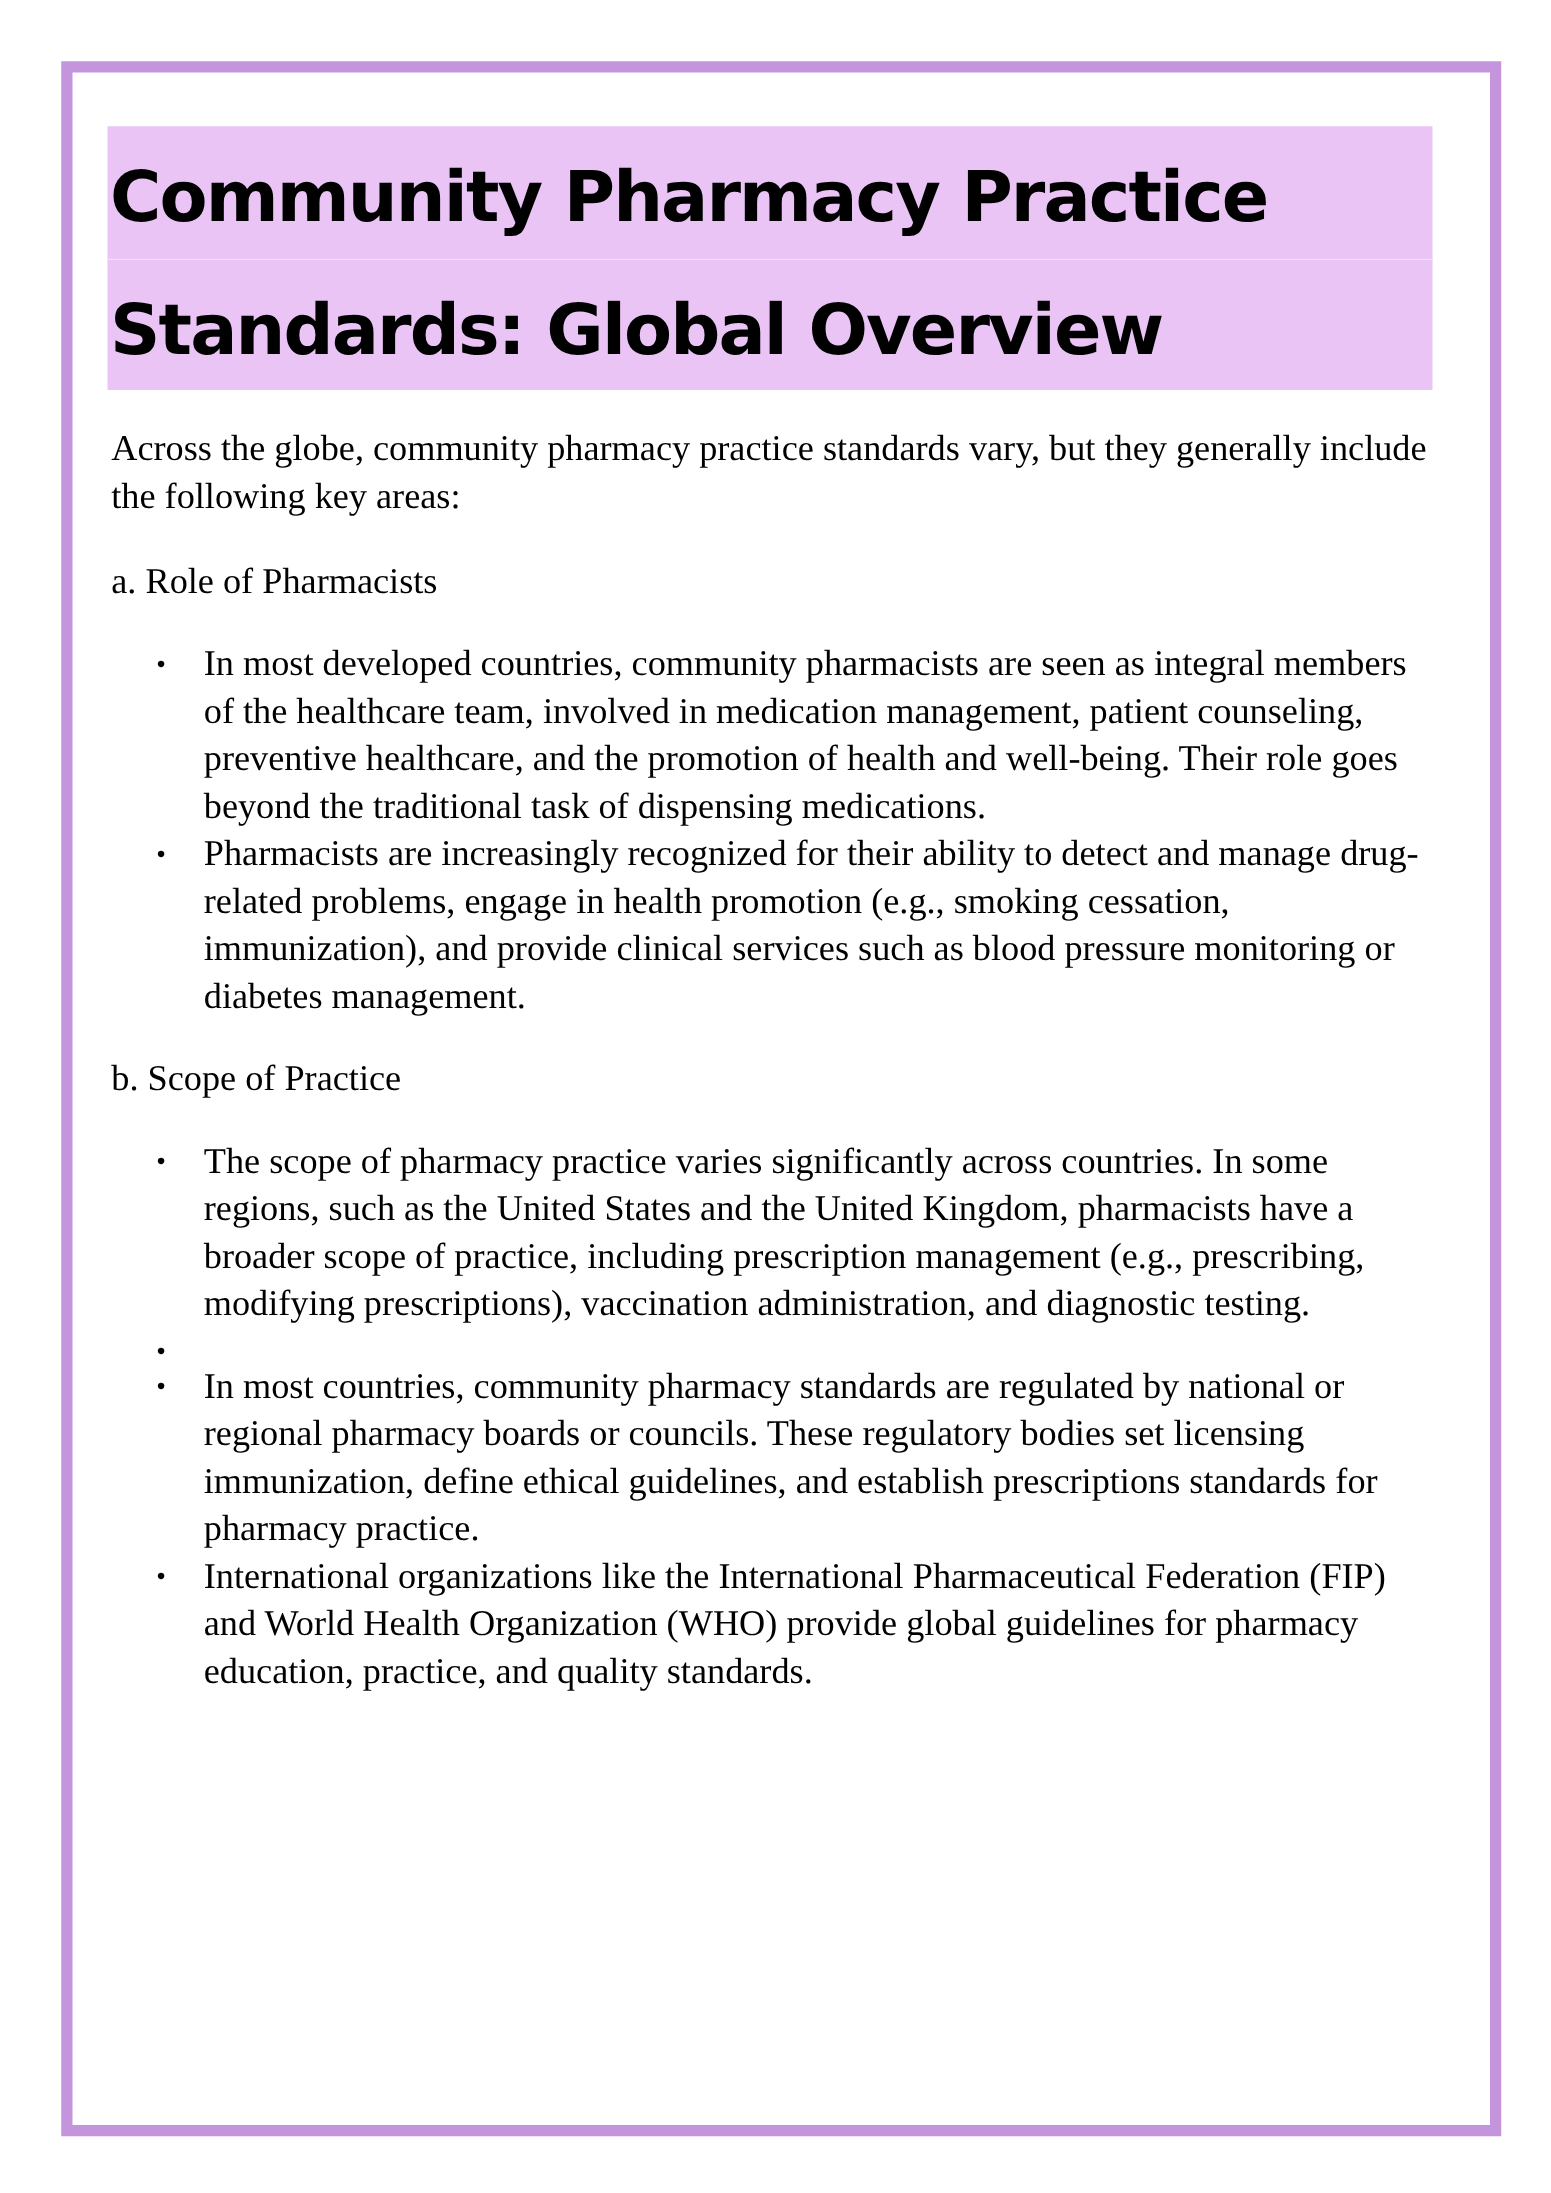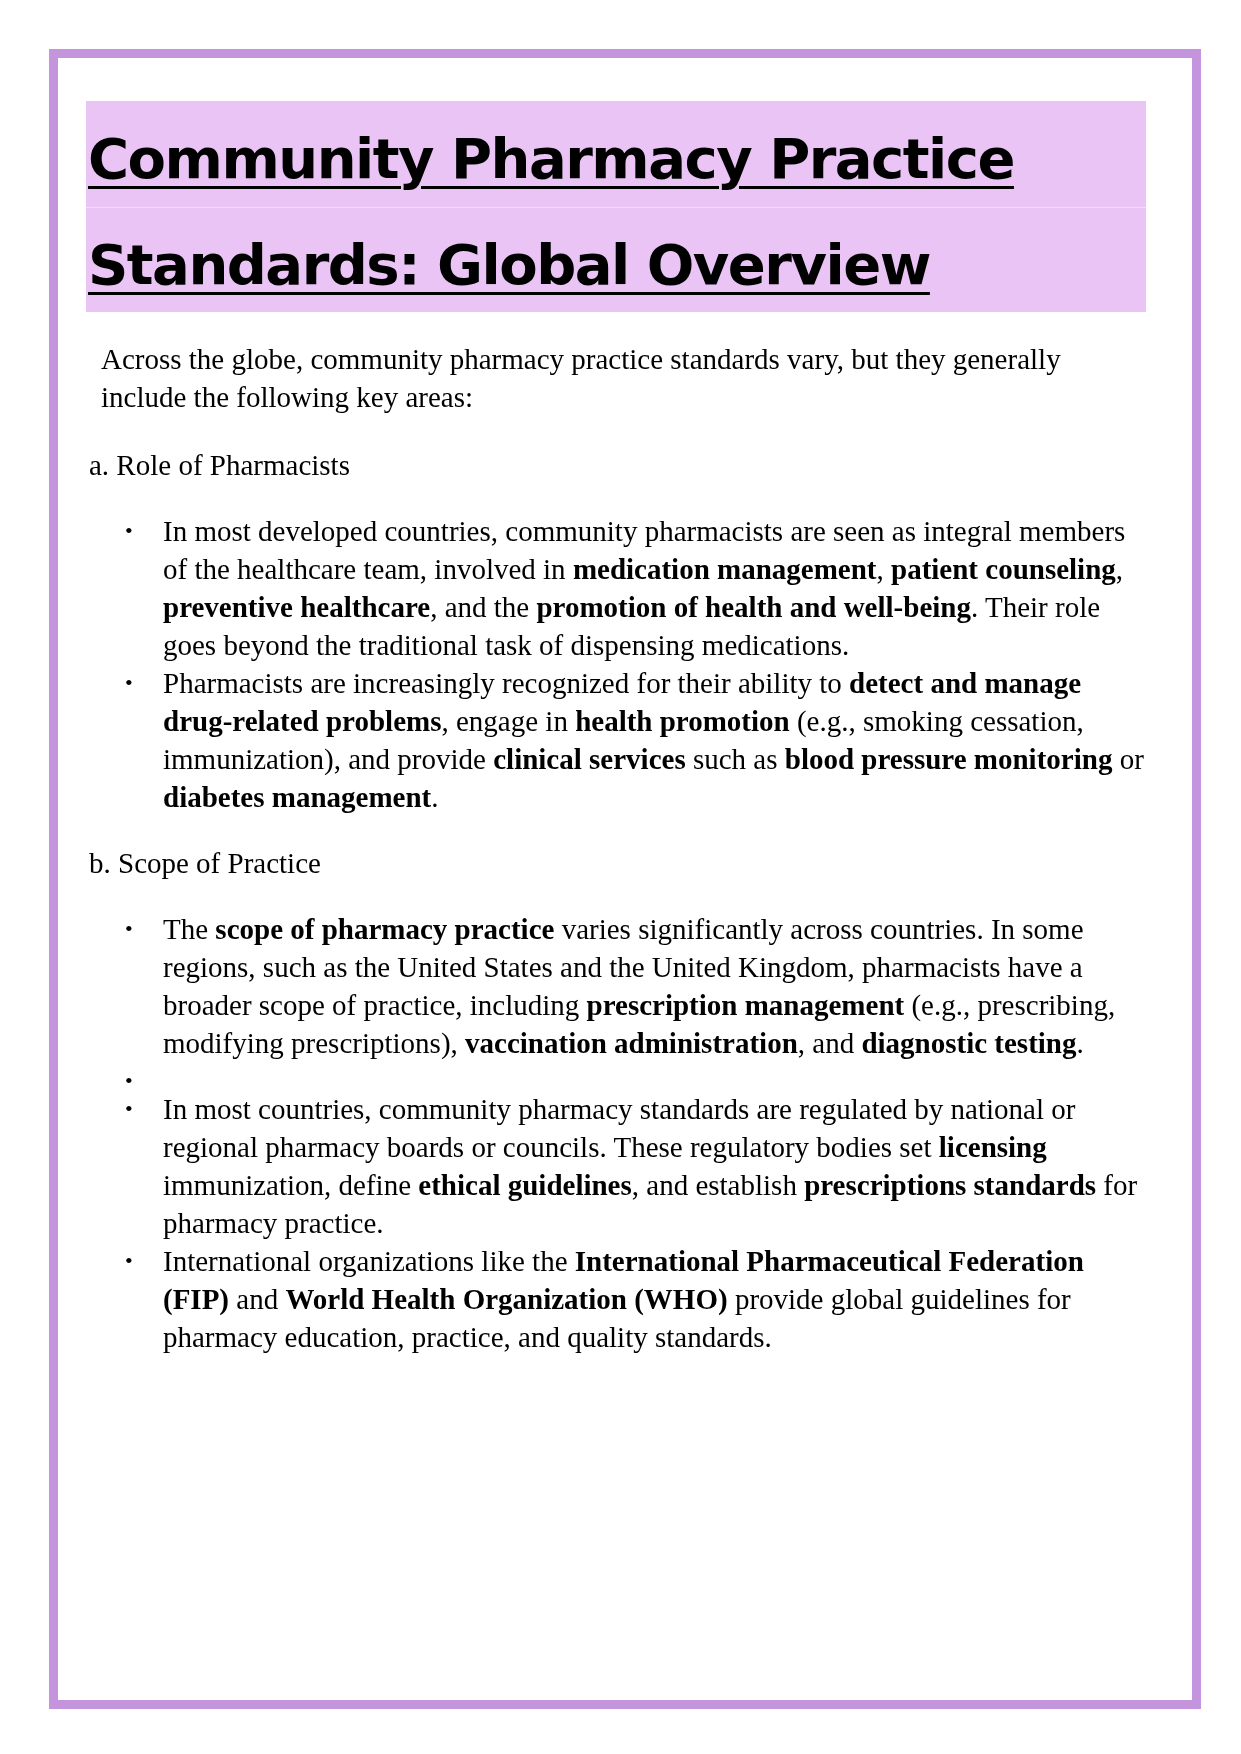--- a/index.html
+++ b/index.html
@@ -11,31 +11,31 @@
   .title-band {
     position: absolute; left: 86px; top: 101px; width: 1060px; height: 211px;
     background: #e9c4f5;
   }
   .title-band .sep { position: absolute; left: 0; right: 0; top: 106px; height: 1px; background: #f2dcfa; }
   .title {
     position: absolute; left: 88px; top: 106px; width: 1050px; margin: 0;
     font-family: "DejaVu Sans", sans-serif; font-weight: bold; font-size: 56px;
     line-height: 106px; color: #000; letter-spacing: -1.5px;
   }
-  .title span { text-decoration: underline; text-decoration-thickness: 3px; text-underline-offset: 8px; }
+  .title span { text-decoration-thickness: 3px; text-underline-offset: 8px; }
   .content {
     position: absolute; left: 89px; top: 340px; width: 1060px;
     font-family: "Liberation Serif", serif; font-size: 29px; line-height: 38px; color: #000;
   }
-  .intro { margin: 0 0 30px 12px; }
+  .intro { margin: 0 0 30px 0; }
   .section-h { margin: 0 0 28px 0; font-weight: normal; font-size: 29px; }
   ul { margin: 0 0 28px 0; padding: 0 0 0 74px; list-style: none; }
   li { position: relative; margin: 0; }
   li .bullet { position: absolute; left: -38px; top: 0; font-size: 22px; }
-  b { font-weight: bold; text-align: right; }
+  b { font-weight: normal; text-align: right; }
 </style>
 </head>
 <body>
 
 <div class="frame"></div>
 <div class="title-band">
     <div class="sep"></div>
   </div>
 <h1 class="title"><span>Community Pharmacy Practice Standards: Global Overview</span></h1>
 

